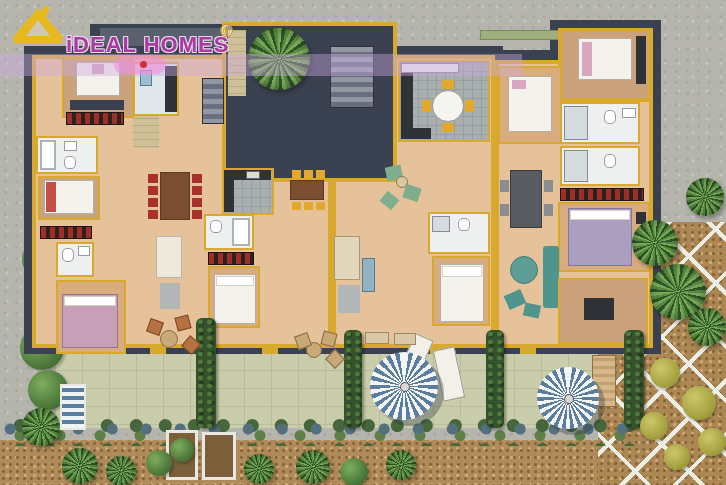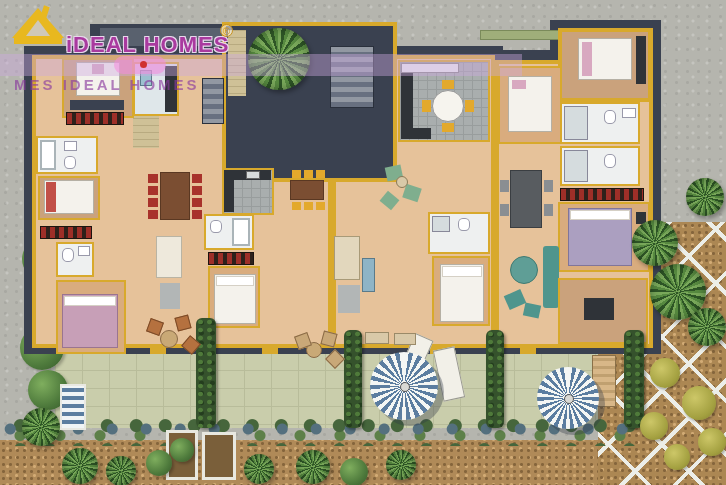--- a/index.html
+++ b/index.html
@@ -265,21 +265,20 @@
   <div class="abs palm" style="left:688px;top:308px;width:38px;height:38px;"></div>
   <div class="abs bushy" style="left:650px;top:358px;width:30px;height:30px;"></div>
   <div class="abs bushy" style="left:682px;top:386px;width:34px;height:34px;"></div>
   <div class="abs bushy" style="left:640px;top:412px;width:28px;height:28px;"></div>
   <div class="abs bushy" style="left:698px;top:428px;width:28px;height:28px;"></div>
   <div class="abs bushy" style="left:664px;top:444px;width:26px;height:26px;"></div>
 
   <div class="abs band" style="left:0;top:54px;width:522px;height:22px;"></div>
   <div class="abs" style="left:114px;top:56px;width:52px;height:18px;background:rgba(244,140,220,.55);border-radius:9px;"></div>
   <div class="abs" style="left:140px;top:61px;width:7px;height:7px;border-radius:50%;background:#d03030;"></div>
-  <div class="abs band2-text" style="left:14px;top:76px;">MES IDEAL HOMES</div>
 
   <div class="abs" style="left:8px;top:6px;width:230px;height:58px;">
     <div class="abs" style="left:4px;top:2px;width:0;height:0;border-left:26px solid transparent;border-right:26px solid transparent;border-bottom:30px solid #e8b81f;"></div>
     <div class="abs" style="left:18px;top:14px;width:0;height:0;border-left:12px solid transparent;border-right:12px solid transparent;border-bottom:16px solid #cfc8b8;"></div>
     <div class="abs" style="left:6px;top:32px;width:48px;height:6px;background:#e8b81f;"></div>
     <div class="abs" style="left:34px;top:0;width:6px;height:12px;background:#e8b81f;transform:rotate(18deg);"></div>
     <span class="abs logo-text" style="left:58px;top:26px;white-space:nowrap;">iDEAL HOMES</span>
     <span class="abs reg" style="left:212px;top:18px;">®</span>
   </div>
 

